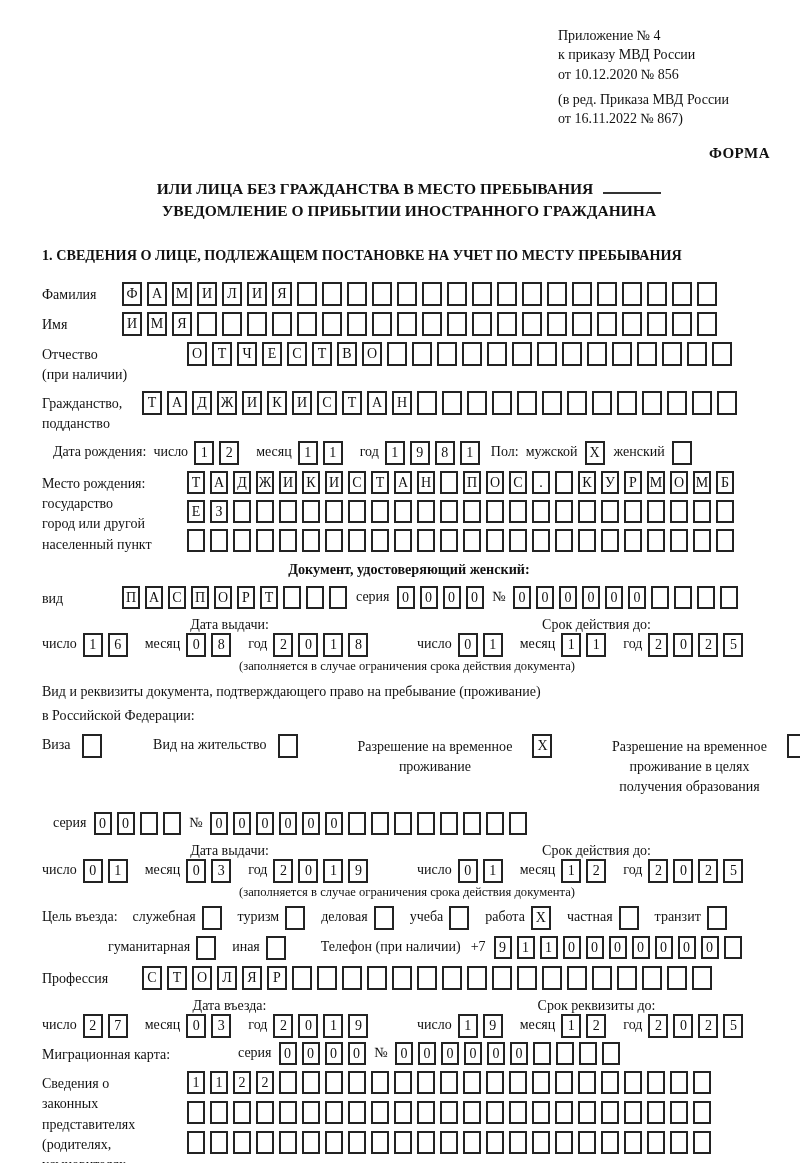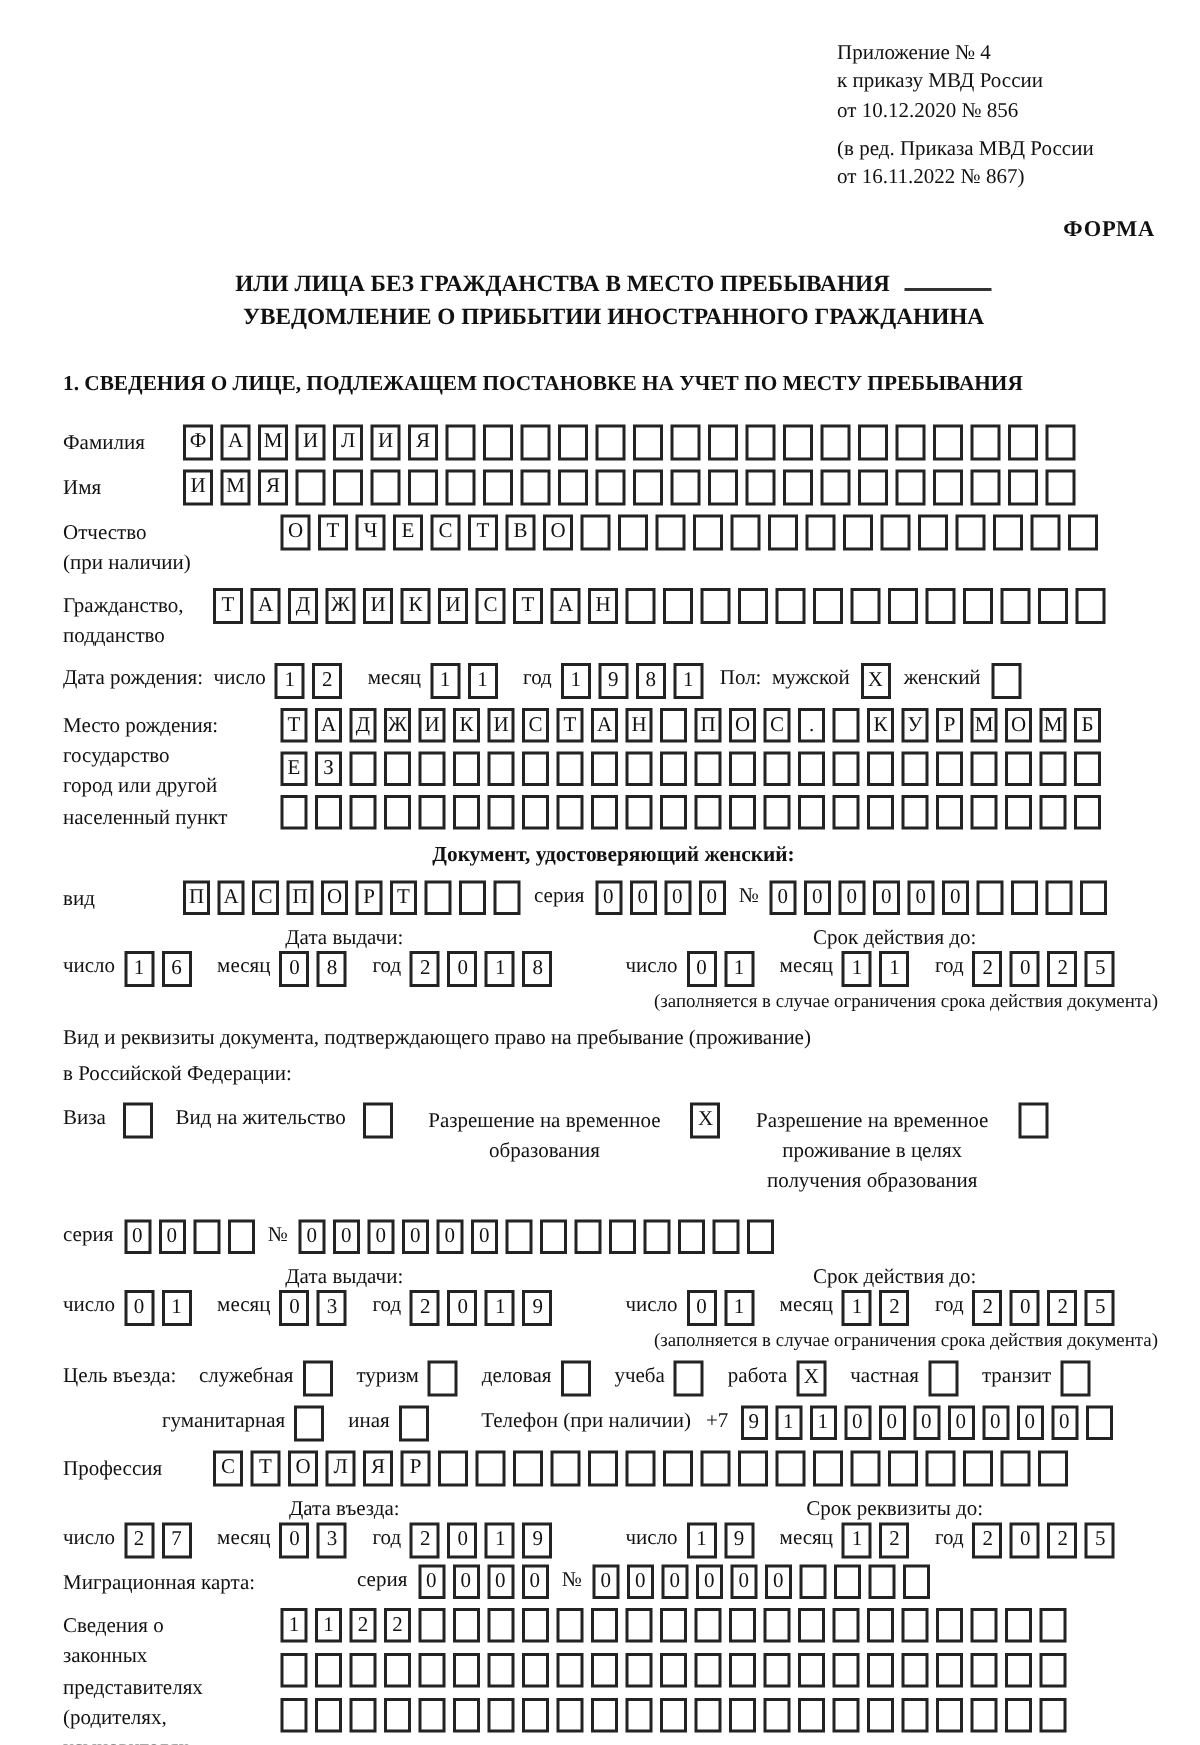--- a/index.html
+++ b/index.html
@@ -19,35 +19,35 @@
 
   
   .crow{display:flex;align-items:flex-start;margin-bottom:6px;}
   .cells{white-space:nowrap;}
   .cell{display:inline-block;box-sizing:border-box;width:20px;height:24px;border:2px solid #232323;
         margin-right:5px;text-align:center;font-size:14px;line-height:20px;vertical-align:top;background:#fff;}
   .sm .cell{width:18px;height:23px;margin-right:5px;}
   .lbl{flex-shrink:0;padding-top:3px;line-height:1.45;}
   .lw80{width:80px;} .lw145{width:145px;} .lw100{width:100px;}
   .inline-label{margin:3px 7px 0 4px;display:inline-block;}
-  .inline-label.first{margin-left:0;}
+  .inline-label.first{margin-left:11px;}
   .doc-head{text-align:center;font-weight:bold;font-size:14.2px;margin:4px 0 8px 0;}
 
   
   .dates-titles,.dates-values{display:flex;}
   .dt-left{width:375px;text-align:center;} .dt-right{flex:1;text-align:center;}
   .dv-left{width:375px;} .dv-right{flex:1;}
   .dg-label{margin:3px 6px 0 12px;display:inline-block;}
   .dg-label:first-child{margin-left:0;}
-  .dates-note{text-align:right;font-size:12.6px;margin:2px 4px 6px 0;}
+  .dates-note{text-align:center;font-size:12.6px;margin:2px 4px 6px 0;}
   .dates-block{margin-top:8px;margin-bottom:4px;}
 
   
   .res-intro{line-height:1.7;margin-top:4px;}
-  .res-options{display:flex;align-items:flex-start;margin:6px 0 14px 0;}
+  .res-options{display:flex;align-items:flex-start;margin:6px 0 14px 0;gap:36px;}
   .res-opt{margin-right:10px;white-space:nowrap;}
   .res-opt .txt{display:inline-block;margin-right:8px;padding-top:3px;vertical-align:top;}
   .res-opt .txt.wide{width:172px;text-align:center;white-space:normal;line-height:1.45;}
 
   
   .opt-label{margin:3px 6px 0 11px;display:inline-block;}
   .purpose-row .lead{margin:3px 4px 0 0;display:inline-block;text-align:right;}
   .indent{margin-left:55px;}
   .phone-lbl{margin:3px 10px 0 30px;display:inline-block;}
   .phone-pre{margin:3px 8px 0 0;display:inline-block;}
@@ -157,21 +157,21 @@
   <div class="res-options">
     <span class="res-opt">
       <span class="txt">Виза</span>
       <span class="cell"></span>
     </span>
     <span class="res-opt">
       <span class="txt">Вид на жительство</span>
       <span class="cell"></span>
     </span>
     <span class="res-opt">
-      <span class="txt wide">Разрешение на временное образования</span>
+      <span class="txt wide">Разрешение на временное проживание</span>
       <span class="cell">X</span>
     </span>
     <span class="res-opt">
       <span class="txt wide">Разрешение на временное проживание в целях получения образования</span>
       <span class="cell"></span>
     </span>
   </div>
 
   <div class="crow sm">
     <span class="inline-label first">серия</span>

